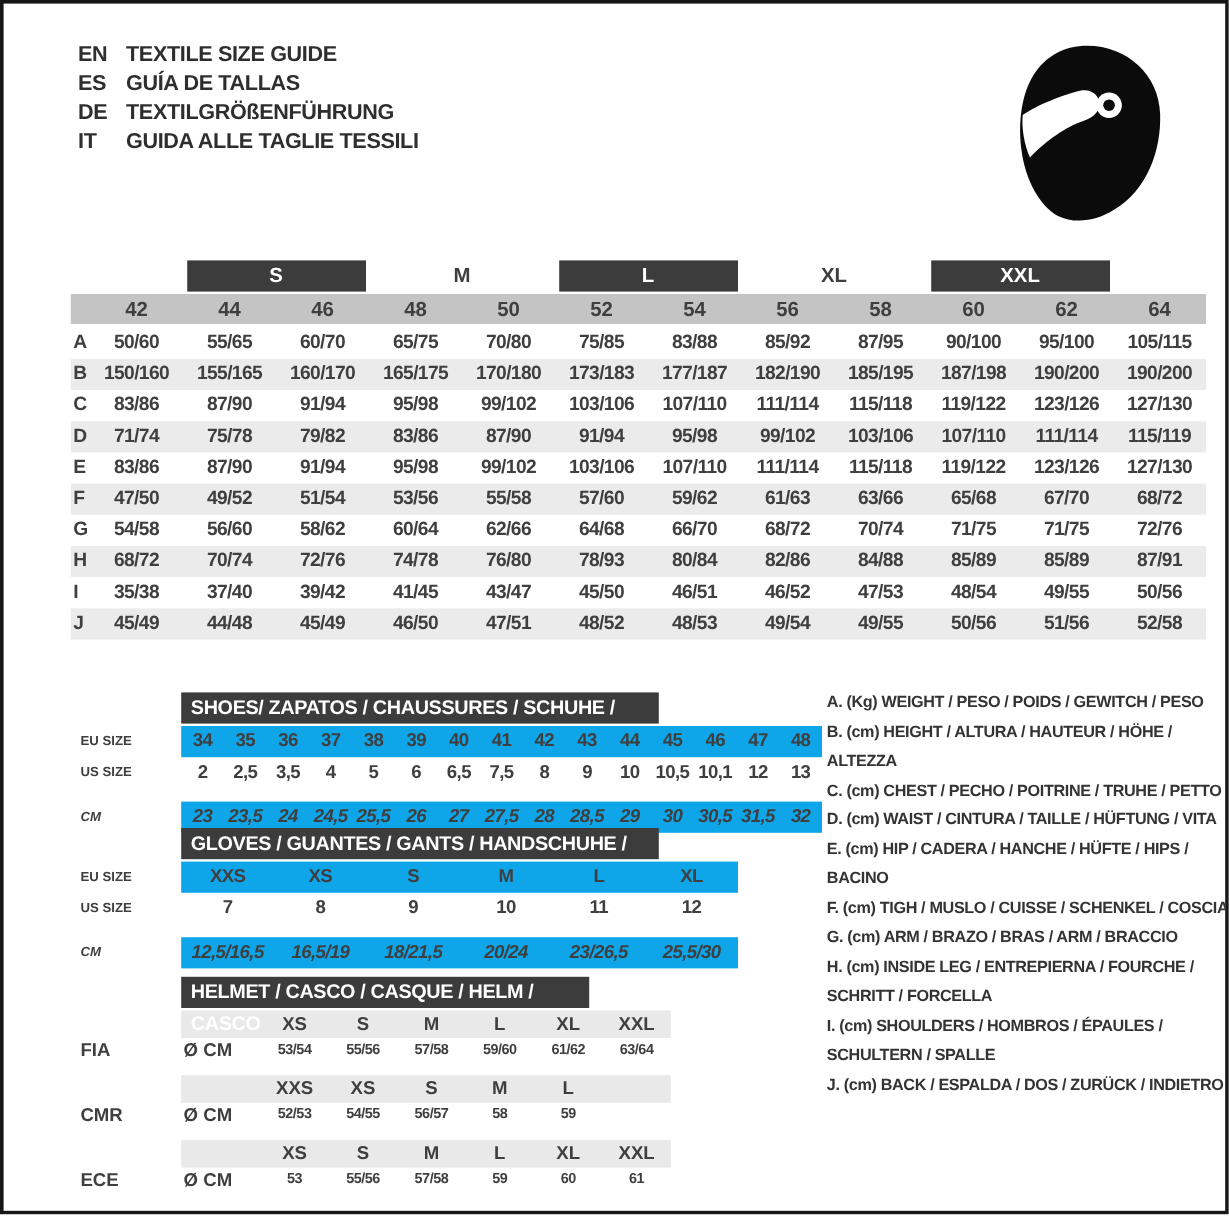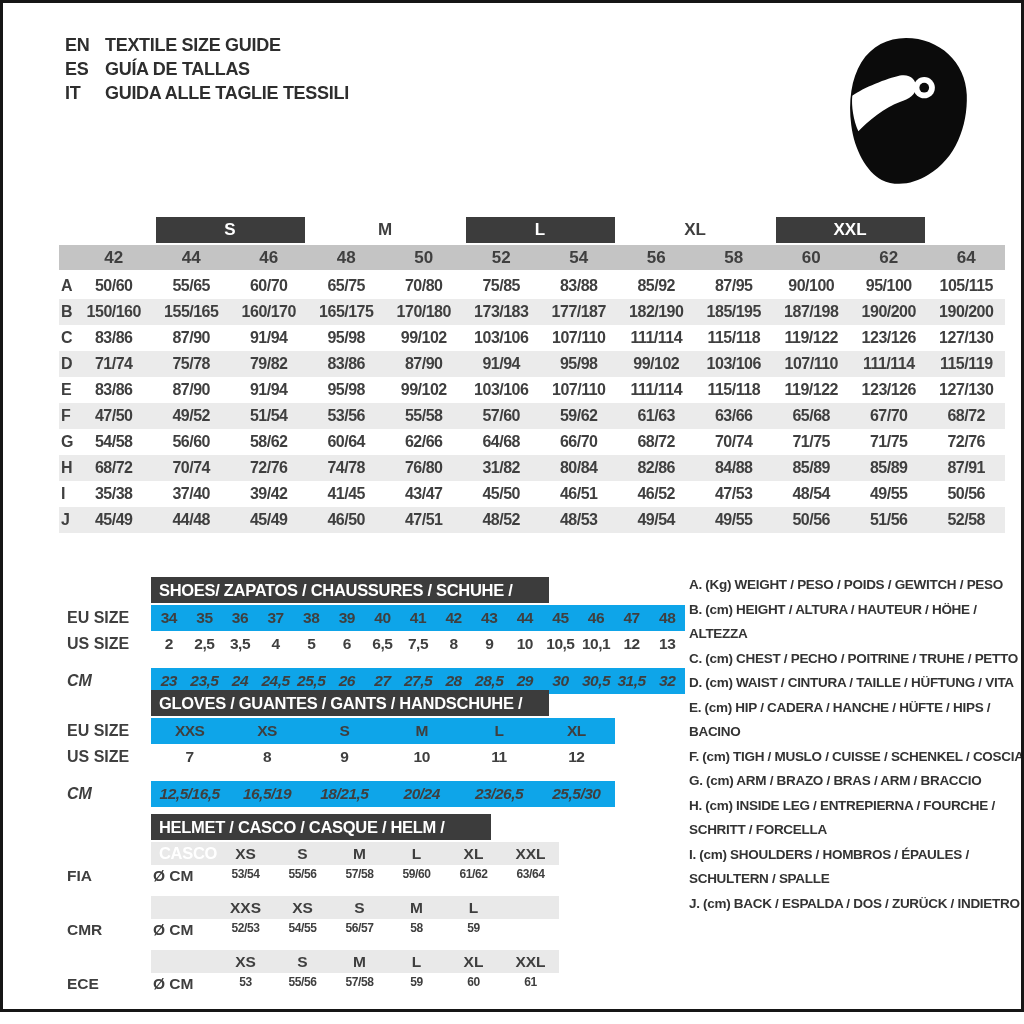--- a/index.html
+++ b/index.html
@@ -22,21 +22,21 @@
   .cols-row{display:grid;grid-template-columns:16px repeat(12,1fr);height:25px;background:#c4c4c4;align-items:center;margin-bottom:3px;}
   .cols-row span{text-align:center;font-size:17px;}
   .m-row{display:grid;grid-template-columns:16px repeat(12,1fr);height:26px;align-items:center;}
   .m-row.stripe{background:#ebebeb;}
   .m-label{text-align:left;font-size:16px;padding-left:2px;}
   .m-cell{text-align:center;font-size:16px;letter-spacing:-0.5px;}
   
   .section{position:absolute;left:64px;}
   .sec-title{margin-left:84px;height:26px;background:#3c3c3c;color:#fff;font-size:16.5px;line-height:26px;padding-left:8px;box-sizing:border-box;letter-spacing:-0.3px;margin-bottom:2px;}
   .srow{display:flex;height:26px;align-items:stretch;}
-  .srow .lbl{width:84px;font-size:16px;display:flex;align-items:center;}
+  .srow .lbl{width:84px;font-size:11px;display:flex;align-items:center;}
   .srow .vals{display:grid;align-items:center;}
   .srow.shaded .vals{background:#0ea5e9;}
   .srow .vals span{text-align:center;font-size:15.5px;letter-spacing:-0.5px;}
   .srow.gap{margin-top:11px;font-style:italic;}
   #shoes-section{top:574px;width:640px;}
   #shoes-section .vals{width:534px;grid-template-columns:repeat(15,1fr);}
   #shoes-section .sec-title{width:398px;}
   #gloves-section{top:687px;width:640px;}
   #gloves-section .vals{width:464px;grid-template-columns:repeat(6,1fr);}
   #gloves-section .sec-title{width:398px;}
@@ -61,20 +61,24 @@
   <div class="langs">
       <div class="lang-row">
         <span class="lang-code">EN</span>
         <span class="lang-title">TEXTILE SIZE GUIDE</span>
       </div>
       <div class="lang-row">
         <span class="lang-code">ES</span>
         <span class="lang-title">GUÍA DE TALLAS</span>
       </div>
       <div class="lang-row">
+        <span class="lang-code">DE</span>
+        <span class="lang-title">TEXTILGRÖßENFÜHRUNG</span>
+      </div>
+      <div class="lang-row">
         <span class="lang-code">IT</span>
         <span class="lang-title">GUIDA ALLE TAGLIE TESSILI</span>
       </div>
     </div>
 
   <div class="helmet-icon">
     <svg width="132" height="152" viewBox="0 0 130 150" xmlns="http://www.w3.org/2000/svg">
       <path fill="#0b0b0b" d="M64,3 C97,3 123,27 124,59 C125,90 113,122 86,138 C72,147 54,150 40,143 C25,135 13,113 10,89 C7,66 10,43 20,27 C30,11 46,3 64,3 Z"></path>
       <path fill="#ffffff" d="M11,60 C22,52 45,43 58,40 C68,38 74,44 74,51 C74,59 67,63 58,66 C44,71 26,85 17,95 C12,84 10,70 11,60 Z"></path>
       <circle cx="82" cy="52" r="10.5" fill="#ffffff"></circle>
@@ -211,21 +215,21 @@
           <span class="m-cell">71/75</span>
           <span class="m-cell">72/76</span>
         </div>
         <div class="m-row stripe">
           <span class="m-label">H</span>
           <span class="m-cell">68/72</span>
           <span class="m-cell">70/74</span>
           <span class="m-cell">72/76</span>
           <span class="m-cell">74/78</span>
           <span class="m-cell">76/80</span>
-          <span class="m-cell">31/82</span>
+          <span class="m-cell">78/93</span>
           <span class="m-cell">80/84</span>
           <span class="m-cell">82/86</span>
           <span class="m-cell">84/88</span>
           <span class="m-cell">85/89</span>
           <span class="m-cell">85/89</span>
           <span class="m-cell">87/91</span>
         </div>
         <div class="m-row">
           <span class="m-label">I</span>
           <span class="m-cell">35/38</span>

